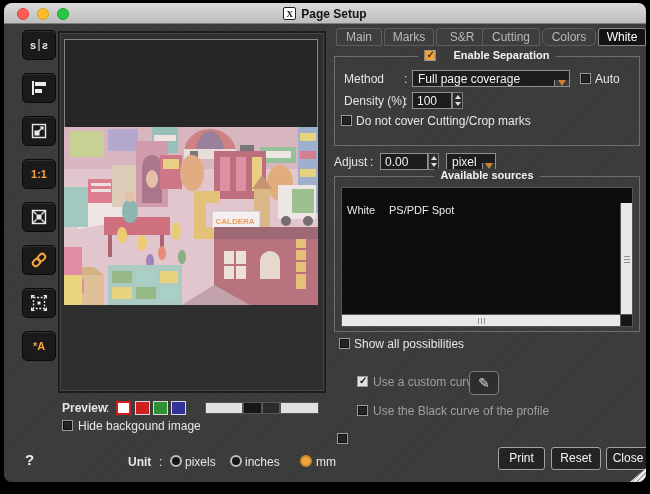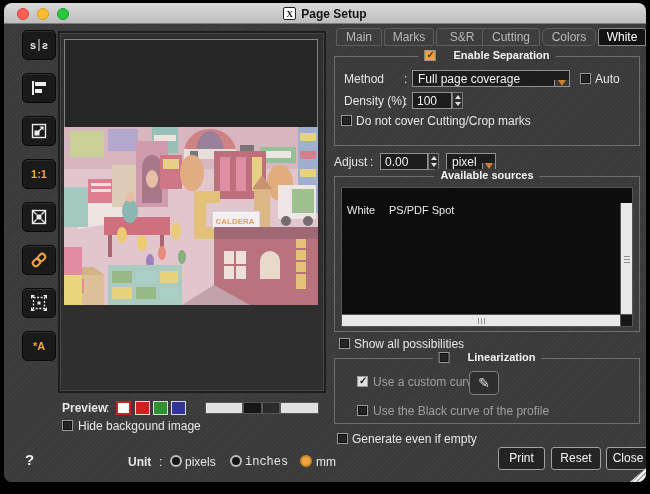--- a/index.html
+++ b/index.html
@@ -253,21 +253,21 @@
 
     <span class="cb abs" style="left:58px; top:396px;"></span>
     <span class="lbl abs" style="left:74px; top:395px;">Hide backgound image</span>
 
     <span class="help abs" style="left:21px; top:427px;">?</span>
     <span class="lbl lbl-b abs" style="left:124px; top:431px;">Unit</span>
     <span class="lbl abs" style="left:155px; top:431px;">:</span>
     <span class="radio abs" style="left:166px; top:431px;"></span>
     <span class="lbl abs" style="left:181px; top:431px;">pixels</span>
     <span class="radio abs" style="left:226px; top:431px;"></span>
-    <span class="lbl abs" style="left:241px; top:431px;font-family:Liberation Mono, monospace;">inches</span>
+    <span class="lbl abs" style="left:241px; top:431px;">inches</span>
     <span class="radio sel abs" style="left:296px; top:431px;"></span>
     <span class="lbl abs" style="left:312px; top:431px;">mm</span>
 
     <span class="tab" style="left:332px; top:4px; width:46px;">Main</span>
     <span class="tab" style="left:380px; top:4px; width:50px;">Marks</span>
     <span class="tab" style="left:432px; top:4px; width:52px;">S&amp;R</span>
     <span class="tab" style="left:478px; top:4px; width:58px;">Cutting</span>
     <span class="tab" style="left:538px; top:4px; width:54px;border-radius:6px;">Colors</span>
     <span class="tab active" style="left:594px; top:4px; width:48px;">White</span>
 
@@ -326,36 +326,29 @@
           </div>
         <div class="hscroll">
             <span class="hgrip"></span>
           </div>
         <div class="scorner"></div>
       </div>
     </div>
     <span class="cb abs" style="left:335px; top:314px;"></span>
     <span class="lbl abs" style="left:350px; top:313px;">Show all possibilities</span>
 
-    <div class="grp" style="left:330px; top:334px; width:306px; height:66px;">
-      <div class="legend">
-        <span class="cbl"></span>
-        <span class="ltx">Linearization</span>
-      </div>
-    </div>
     <span class="cb on-light abs" style="left:353px; top:352px;"></span>
     <span class="lbl dim abs" style="left:369px; top:351px;">Use a custom curve</span>
     <div class="pencil-btn" style="left:465px; top:347px;">
       <span class="pencil-glyph">✎</span>
     </div>
     <span class="cb abs" style="left:353px; top:381px;"></span>
     <span class="lbl dim abs" style="left:369px; top:380px;">Use the Black curve of the profile</span>
 
     <span class="cb abs" style="left:333px; top:409px;"></span>
-    <span class="lbl abs" style="left:348px; top:408px;">Generate even if empty</span>
 
     <span class="btn" style="left:494px; top:423px; width:47px;">Print</span>
     <span class="btn" style="left:547px; top:423px; width:50px;">Reset</span>
     <span class="btn" style="left:602px; top:423px; width:44px;">Close</span>
     <div class="grip"></div>
 
   </div>
 </div>
 
 </body></html>

